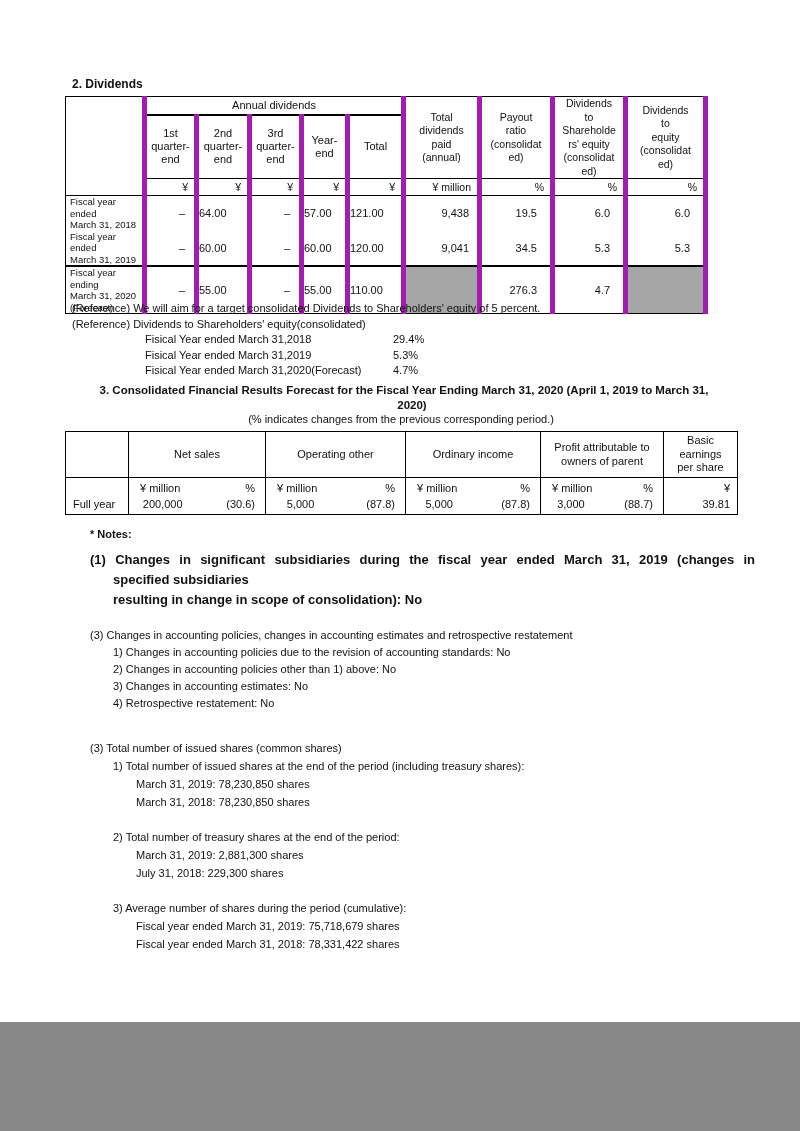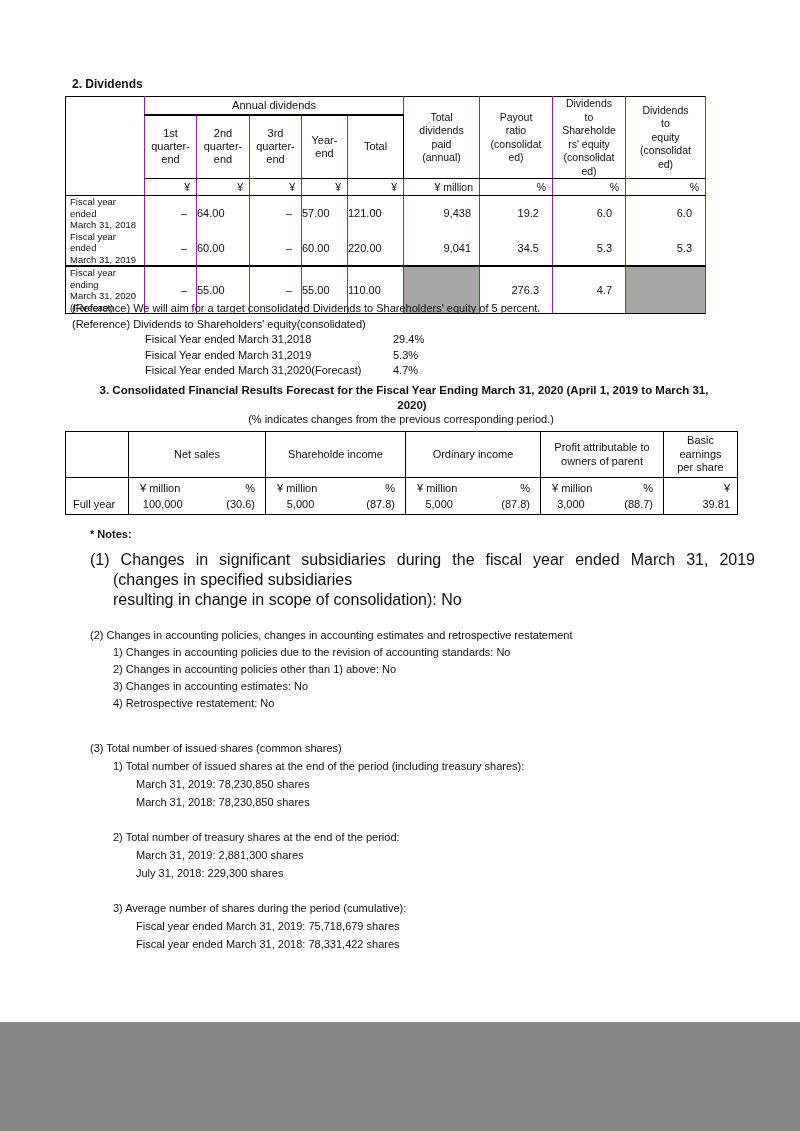--- a/index.html
+++ b/index.html
@@ -11,21 +11,21 @@
     font-size:11px; overflow:hidden;
   }
   .pre { white-space:pre-line;text-align:center; }
 
   
   .sec2-heading { position:absolute; left:72px; top:77px; font-weight:bold; font-size:12px; }
 
   
   table { border-collapse:collapse; table-layout:fixed; }
   .div-table { position:absolute; left:65px; top:96px; }
-  .div-table td { border-left:1px solid #000; border-right:1px solid #a21caf; font-size:11px; vertical-align:middle; }
+  .div-table td { border-left:1px solid #000; border-right:5px solid #a21caf; font-size:11px; vertical-align:middle; }
   .div-table tr.r1 td { border-top:1px solid #000; }
   .div-table td.ad-head { border-bottom:2px solid #000; text-align:center; height:18px; }
   .div-table td.qhd { border-bottom:1px solid #000; text-align:center; line-height:13px; height:64px; }
   .div-table td.rhd { border-bottom:1px solid #000; text-align:center; font-size:10.5px; line-height:13.5px; }
   .div-table td.lblhead { border-bottom:1px solid #000; }
   .div-table tr.r3 td { border-bottom:1px solid #000; height:17px; font-size:10.5px; }
   .div-table tr.r4 td, .div-table tr.r5 td { height:30px; }
   .div-table tr.r6 td { border-top:2px solid #000; border-bottom:1px solid #000; height:42px; }
   .div-table td.rowlbl { font-size:9.5px; line-height:11.5px; padding-left:4px; text-align:left; }
   .div-table td.u-right { text-align:right; padding-right:6px; }
@@ -56,21 +56,21 @@
   .fc-table td.fy { vertical-align:bottom; padding:0 0 4px 7px; }
   .fc-line { display:flex; line-height:16px; }
   .fc-line .left { flex:1.15; text-align:center; }
   .fc-line .leftu { flex:1.15; text-align:left; padding-left:11px; }
   .fc-line .right { flex:1; text-align:right; padding-right:10px; }
   .fc-eps { text-align:right; padding-right:7px; line-height:16px; }
 
   
   .notes { position:absolute; left:90px; top:526px; width:665px; }
   .notes-title { font-weight:bold; line-height:16px; margin-bottom:8px; }
-  .note1 { line-height:20px; text-align:justify; padding-left:23px; text-indent:-23px; margin-bottom:17px; font-size:16px; }
+  .note1 { line-height:20px; text-align:justify; padding-left:23px; text-indent:-23px; margin-bottom:17px; font-size:13px;font-weight:bold; }
   .note1::first-line { word-spacing:3.5px; }
   .note-h { line-height:17px; }
   .sub1 { padding-left:23px; line-height:17px; }
   .note2 { margin-bottom:27px; }
   .n3 .note-h { line-height:18px; }
   .n3 .sub1 { line-height:18px; }
   .sub2 { padding-left:46px; line-height:18px; }
   .n3-group { margin-bottom:17px; }
 
   .page-num { position:absolute; left:0; top:1046px; width:100%; text-align:center; font-size:12px; }
@@ -146,32 +146,32 @@
     </tr>
     <tr class="r4">
       <td class="rowlbl pre">Fiscal year ended
 March 31, 2018</td>
       <td class="dash">–</td>
       <td class="num">64.00</td>
       <td class="dash">–</td>
       <td class="num">57.00</td>
       <td class="num">121.00</td>
       <td class="rnum">9,438</td>
-      <td class="pnum">19.2</td>
+      <td class="pnum">19.5</td>
       <td class="pnum">6.0</td>
       <td class="pnum">6.0</td>
     </tr>
     <tr class="r5">
       <td class="rowlbl pre">Fiscal year ended
 March 31, 2019</td>
       <td class="dash">–</td>
       <td class="num">60.00</td>
       <td class="dash">–</td>
       <td class="num">60.00</td>
-      <td class="num">220.00</td>
+      <td class="num">120.00</td>
       <td class="rnum">9,041</td>
       <td class="pnum">34.5</td>
       <td class="pnum">5.3</td>
       <td class="pnum">5.3</td>
     </tr>
     <tr class="r6">
       <td class="rowlbl pre">Fiscal year ending
 March 31, 2020
 (Forecast)</td>
       <td class="dash">–</td>
@@ -211,37 +211,37 @@
         <col style="width:137px">
         <col style="width:140px">
         <col style="width:135px">
         <col style="width:123px">
         <col style="width:74px">
     </colgroup>
     <tbody>
         <tr class="fr1">
       <td></td>
       <td class="pre">Net sales</td>
-      <td class="pre">Shareholde income</td>
+      <td class="pre">Operating other</td>
       <td class="pre">Ordinary income</td>
       <td class="pre">Profit attributable to
 owners of parent</td>
       <td class="pre">Basic
 earnings
 per share</td>
     </tr>
     <tr class="fr2">
       <td class="fy">Full year</td>
       <td>
         <div class="fc-line">
               <span class="leftu">¥ million</span>
               <span class="right">%</span>
             </div>
         <div class="fc-line">
-              <span class="left">100,000</span>
+              <span class="left">200,000</span>
               <span class="right">(30.6)</span>
             </div>
       </td>
       <td>
         <div class="fc-line">
               <span class="leftu">¥ million</span>
               <span class="right">%</span>
             </div>
         <div class="fc-line">
               <span class="left">5,000</span>
@@ -274,21 +274,21 @@
       </td>
     </tr>
   </tbody>
     </table>
 
   <div class="notes">
     <div class="notes-title">* Notes:</div>
     <div class="note1 pre">(1) Changes in significant subsidiaries during the fiscal year ended March 31, 2019 (changes in specified subsidiaries
 resulting in change in scope of consolidation): No</div>
     <div class="note2">
-      <div class="note-h">(2) Changes in accounting policies, changes in accounting estimates and retrospective restatement</div>
+      <div class="note-h">(3) Changes in accounting policies, changes in accounting estimates and retrospective restatement</div>
       <div class="sub1">1) Changes in accounting policies due to the revision of accounting standards: No</div>
       <div class="sub1">2) Changes in accounting policies other than 1) above: No</div>
       <div class="sub1">3) Changes in accounting estimates: No</div>
       <div class="sub1">4) Retrospective restatement: No</div>
     </div>
     <div class="n3">
       <div class="note-h">(3) Total number of issued shares (common shares)</div>
       <div class="n3-group">
         <div class="sub1">1) Total number of issued shares at the end of the period (including treasury shares):</div>
         <div class="sub2">March 31, 2019: 78,230,850 shares</div>

